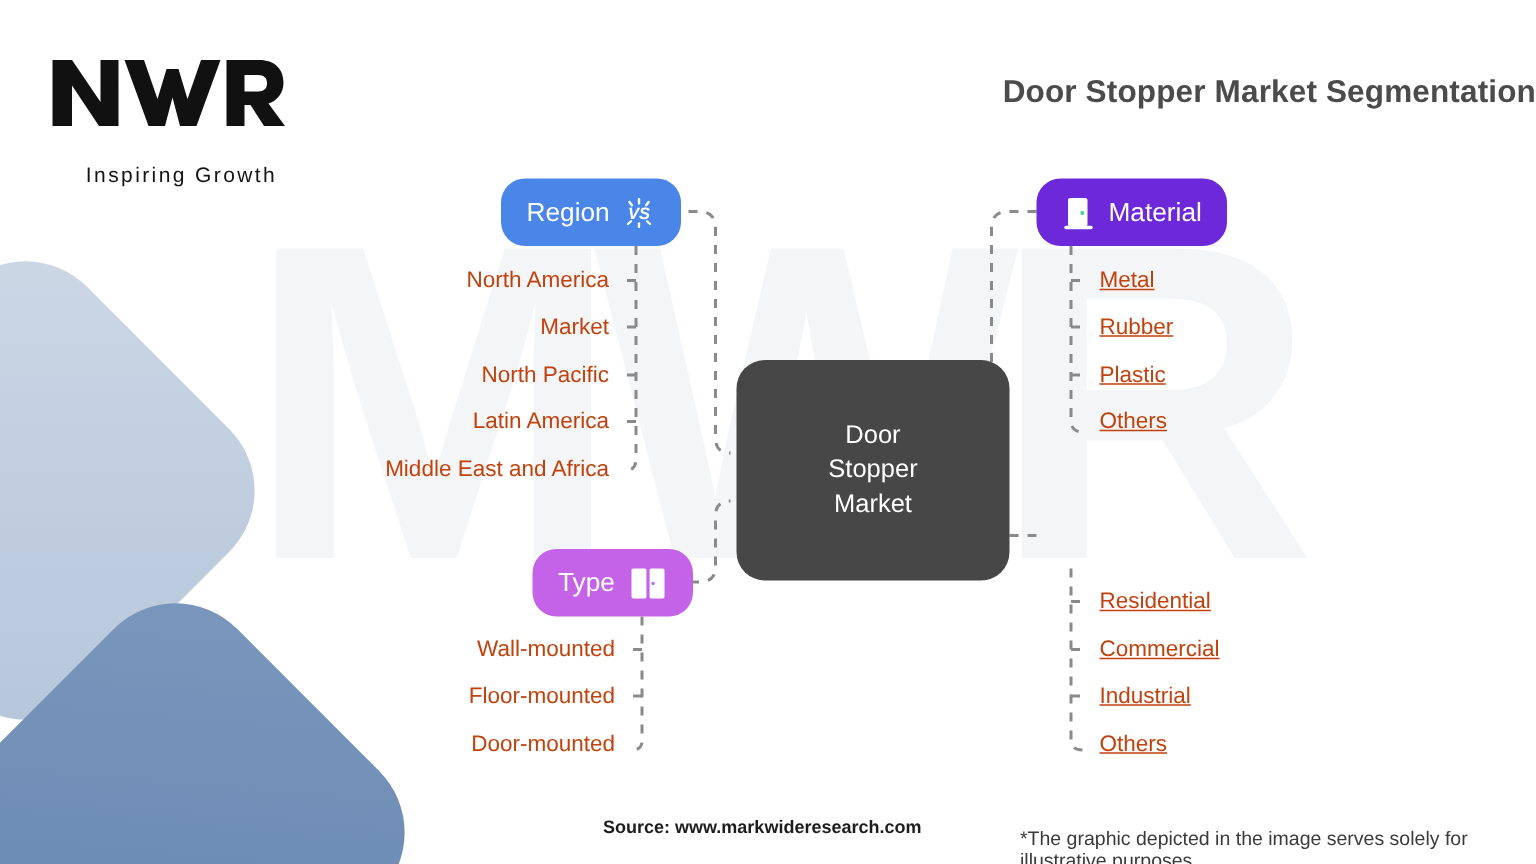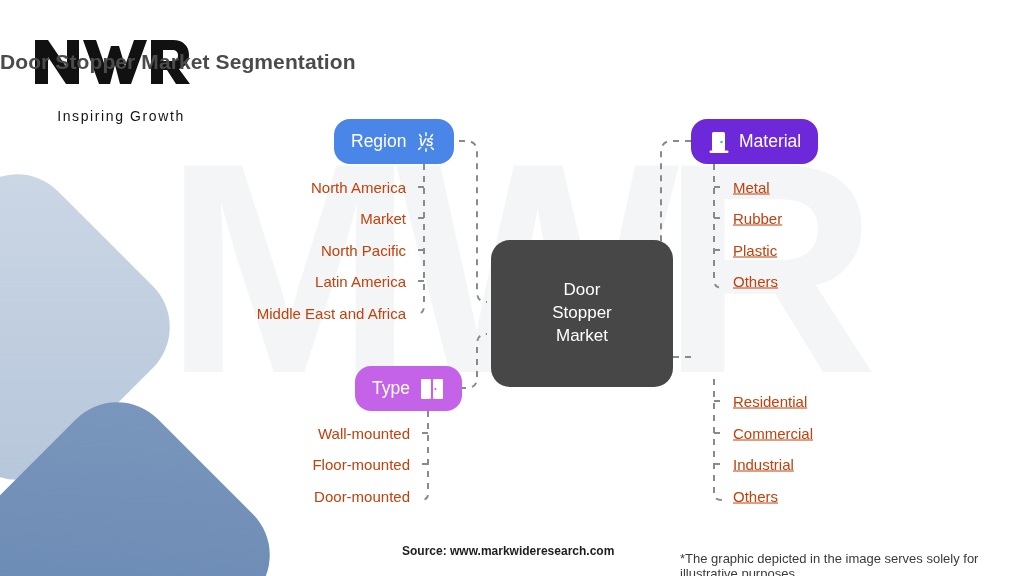--- a/index.html
+++ b/index.html
@@ -44,21 +44,21 @@
     font-size:15.5px;font-weight:bold;color:#141414;
     letter-spacing:.2px;margin-top:1px;
   }
   .logo-tag{
     font-size:14px;color:#141414;letter-spacing:1.6px;margin-top:18px;
   }
 
   
   .title{
     position:absolute;left:0;right:0;top:50px;
-    text-align:left;
+    text-align:right;
     font-size:21px;font-weight:bold;color:#4b4b4b;
     letter-spacing:.1px;
   }
 
   
   #wires{position:absolute;left:0;top:0;width:1024px;height:576px;}
 
   
   .center-node{
     position:absolute;left:491px;top:240px;width:182px;height:147px;

